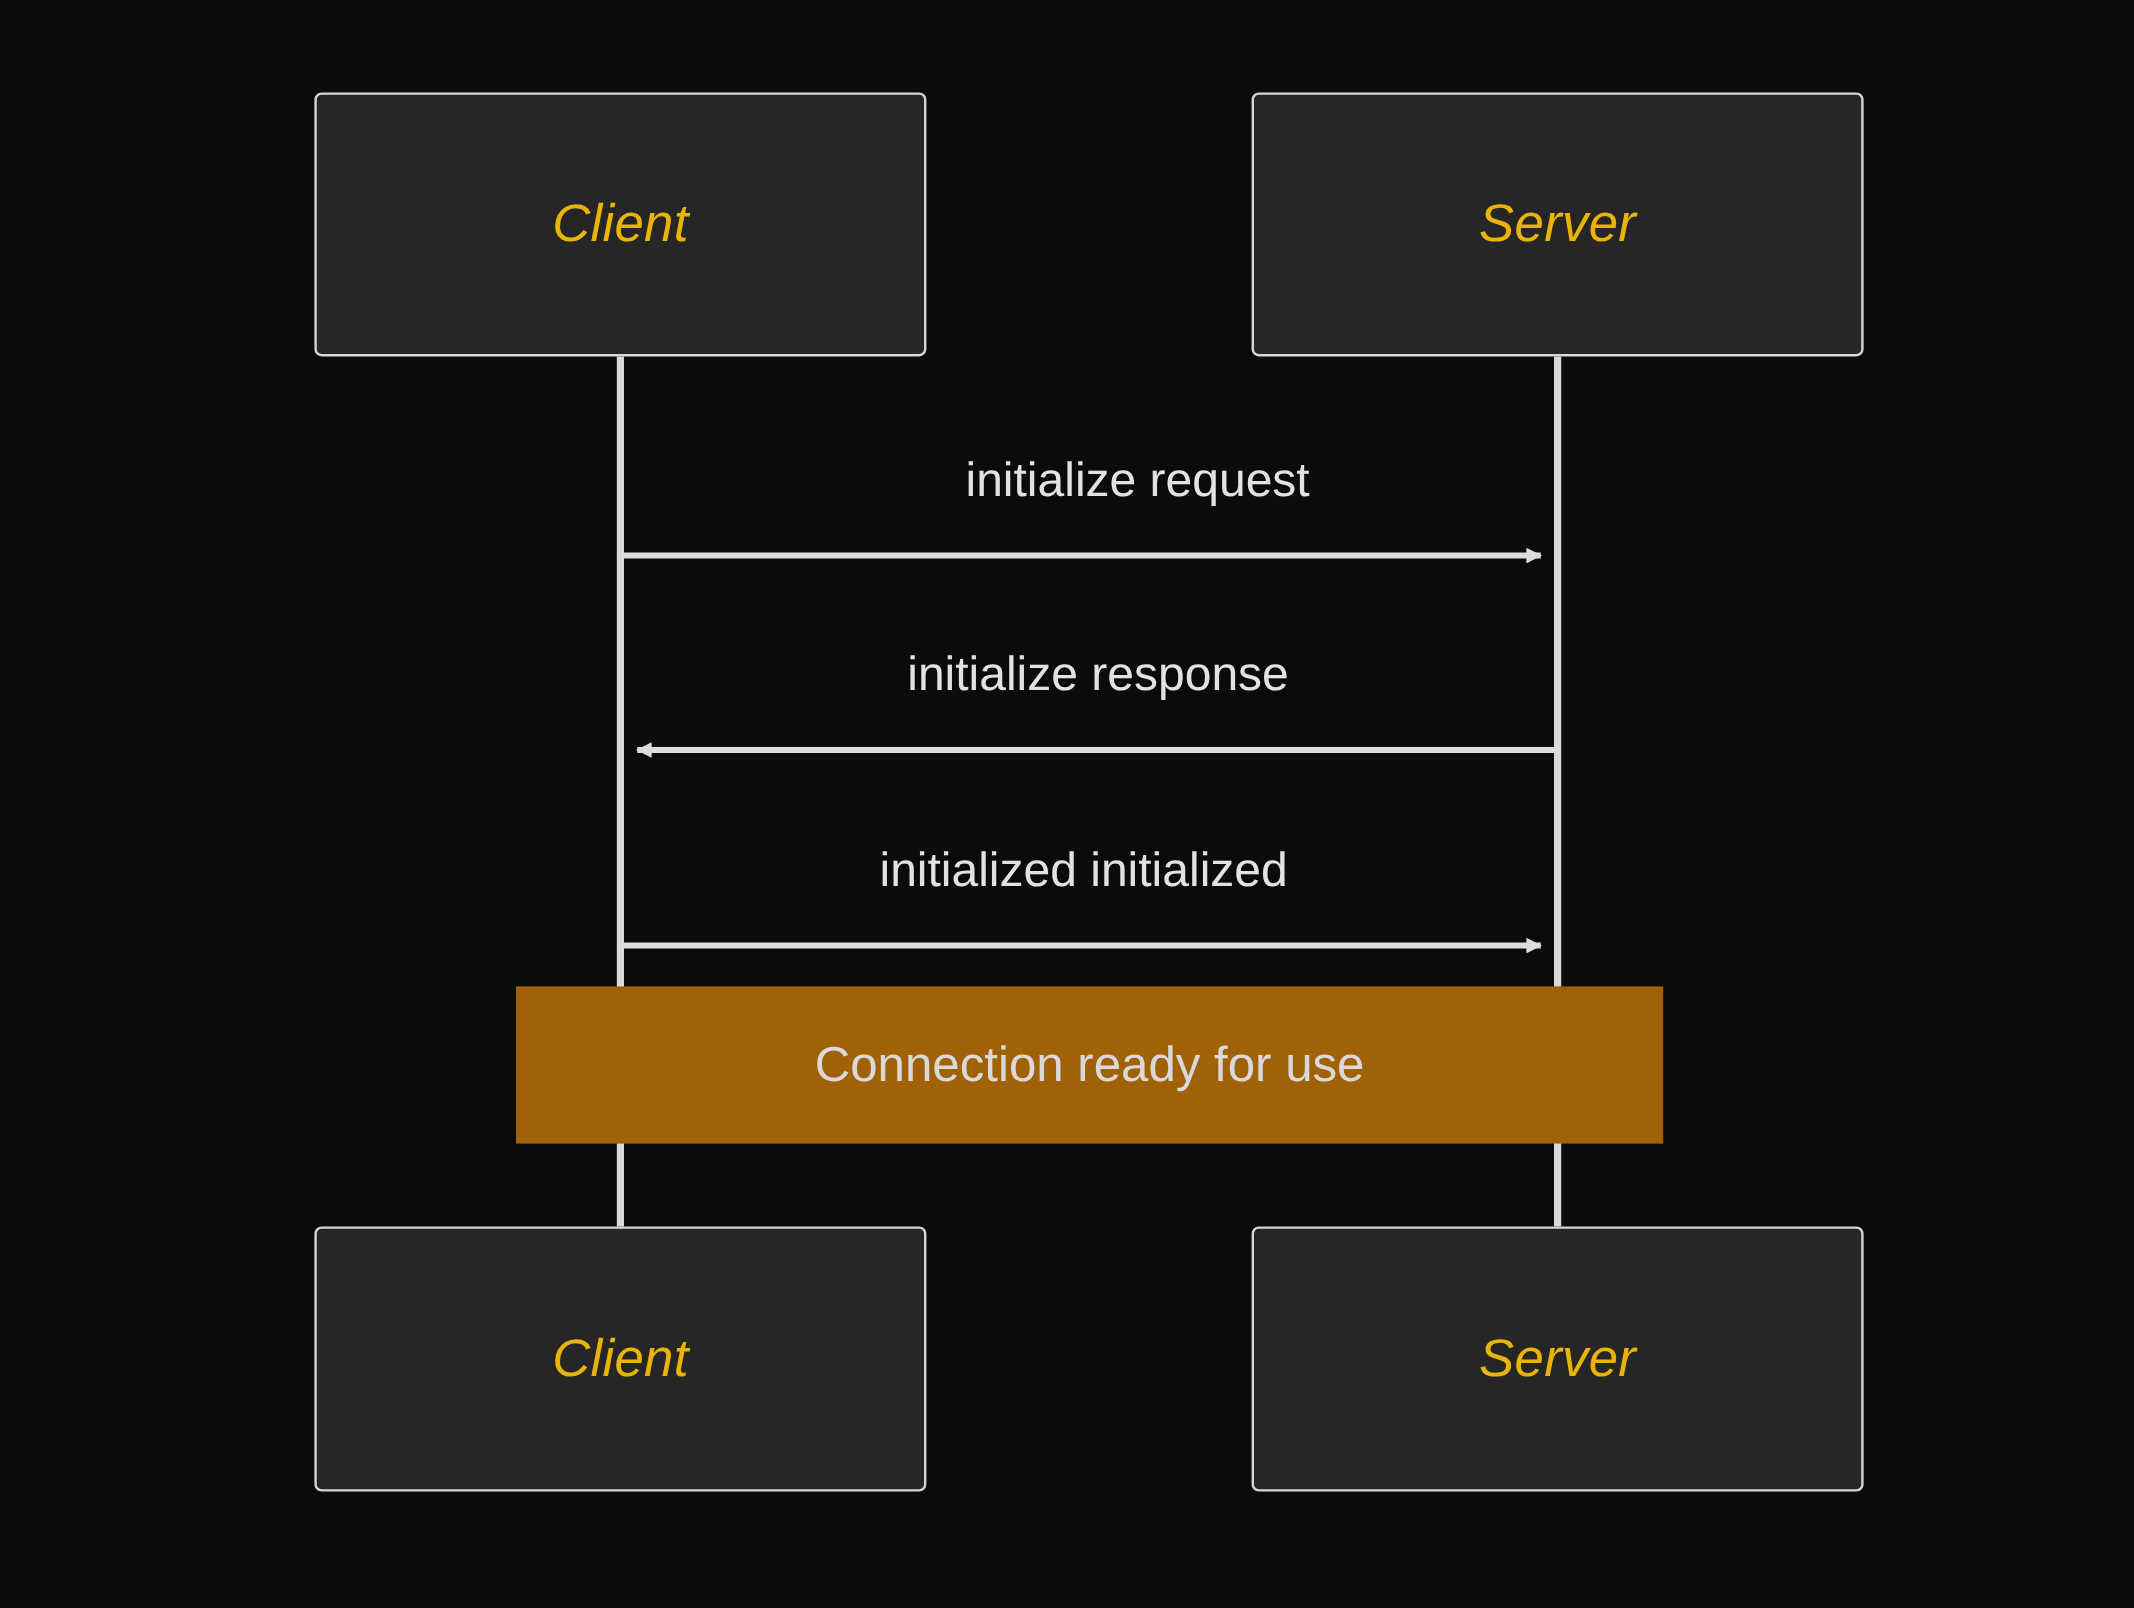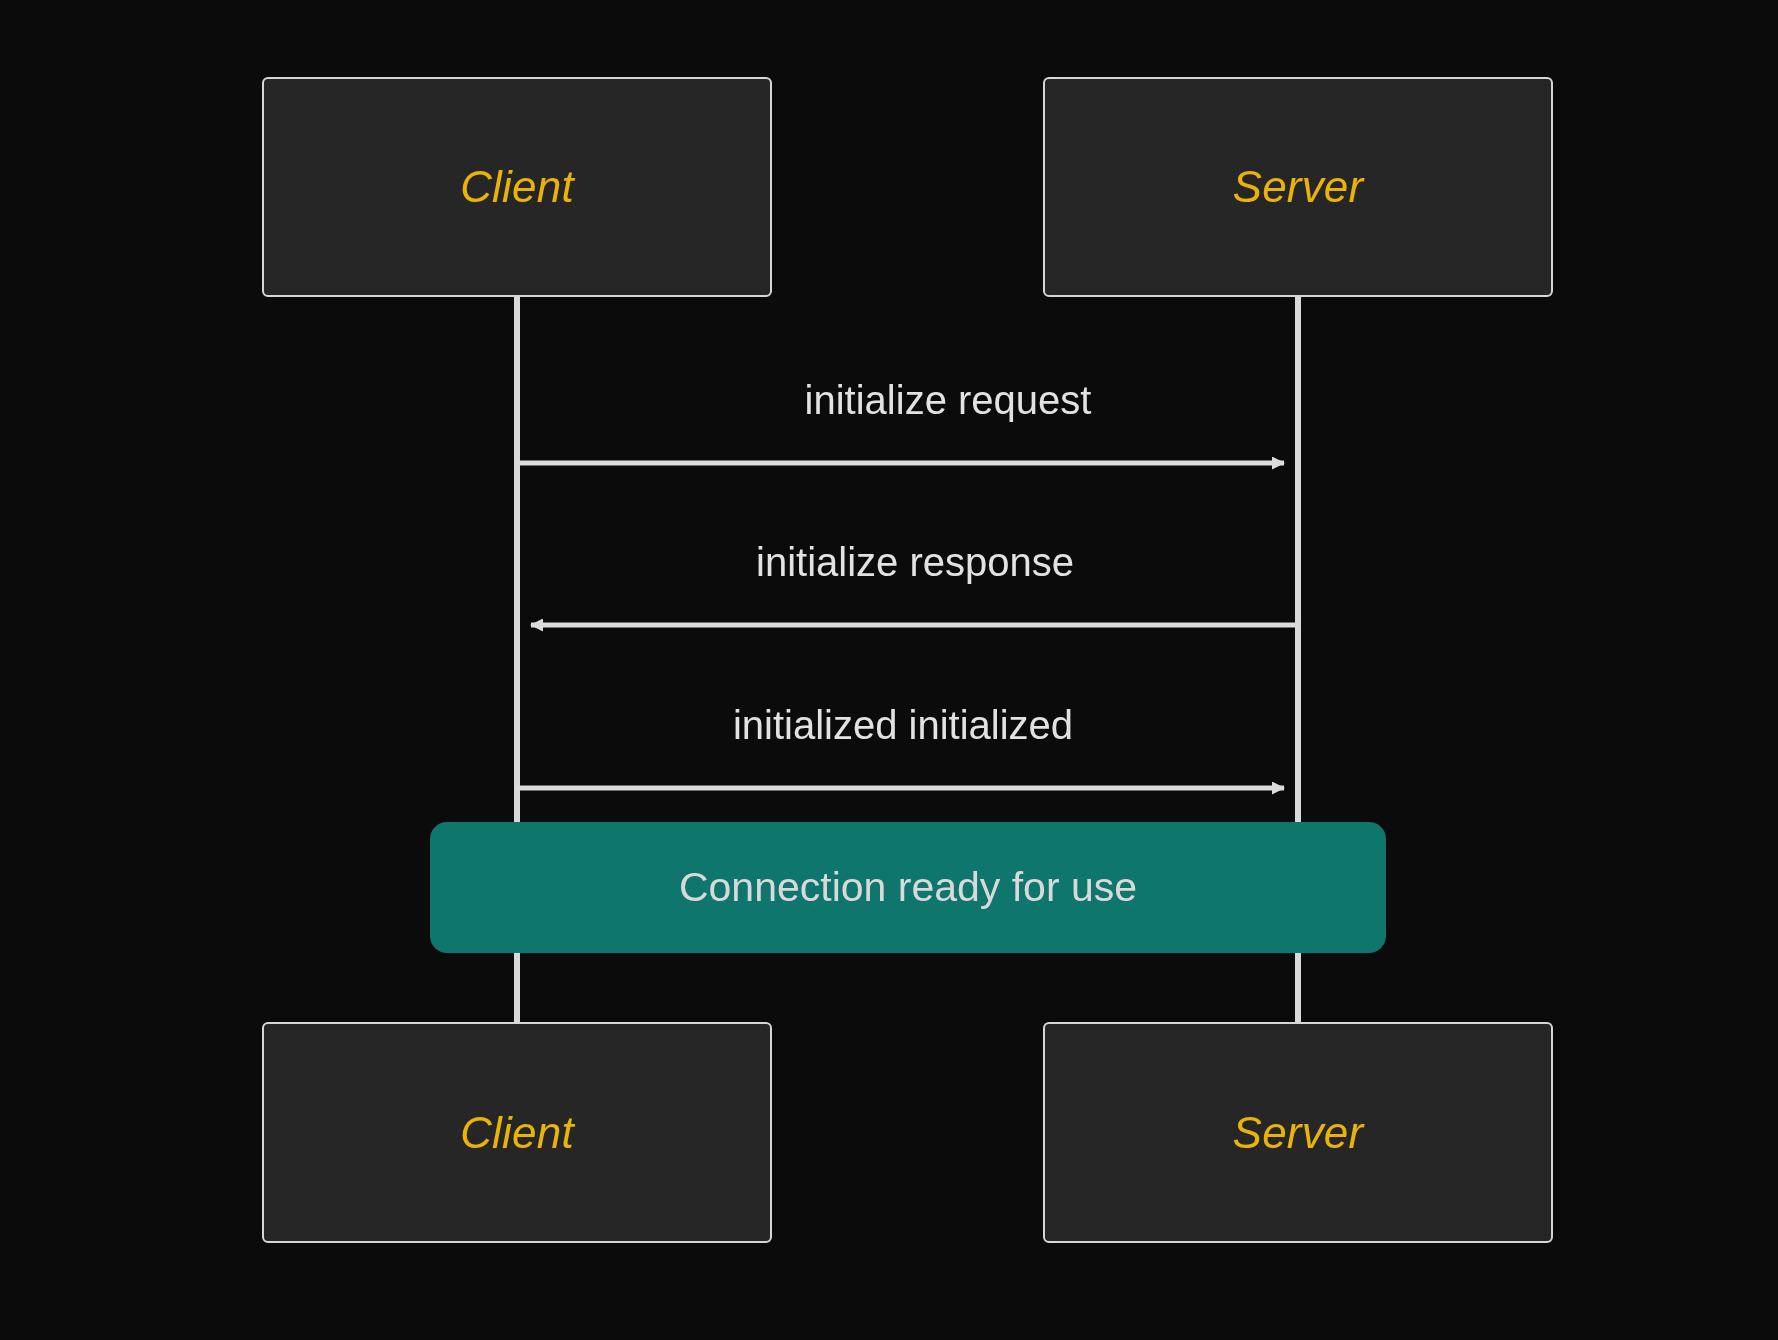--- a/index.html
+++ b/index.html
@@ -52,25 +52,24 @@
     font-size: 40px;
     font-weight: 400;
     white-space: nowrap;
     text-align: center;
     transform: translateX(-50%);
     font-family: "Liberation Sans", sans-serif;
   }
   .note-box {
     position: absolute;
     box-sizing: border-box;
-    background: #0f766e;
+    background: #a16207;
     display: flex;
     align-items: center;
     justify-content: center;
-    border-radius: 17px;
   }
   .note-label {
     color: #d9d9d9;
     font-size: 41px;
     font-weight: 400;
     white-space: nowrap;
     font-family: "Liberation Sans", sans-serif;
   }
 </style>
 </head>

